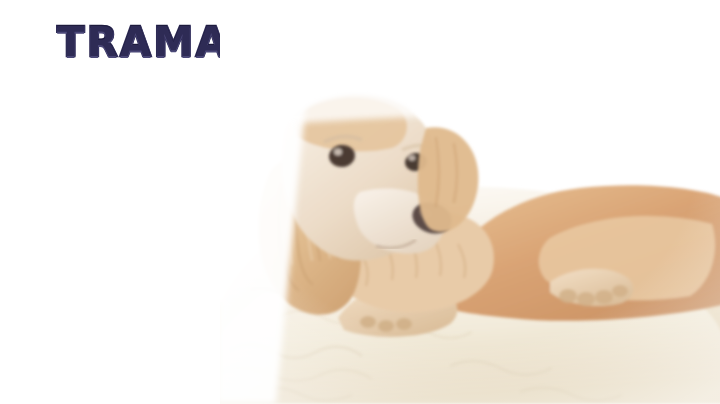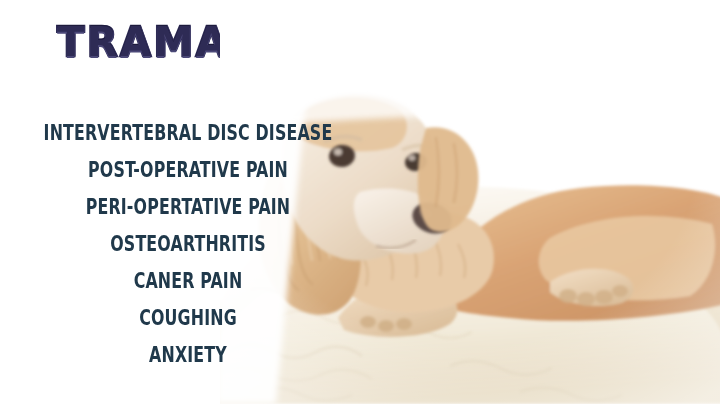--- a/index.html
+++ b/index.html
@@ -262,23 +262,14 @@
       </g>
 
       <path d="M 0 0 L 500 0 L 500 90 C 380 120 180 110 0 130 Z" fill="#ffffff" opacity="0.8" filter="url(#softer)"></path>
     </svg>
   </div>
 
   <div id="title-bar">
     <span class="title-word" id="title-tramadol">TRAMADOL</span><span class="title-word" id="title-indications">INDICATIONS</span>
   </div>
 
-  <div id="indication-list">
-    <div class="indication-item">INTERVERTEBRAL DISC DISEASE</div>
-    <div class="indication-item">POST-OPERATIVE PAIN</div>
-    <div class="indication-item">PERI-OPERTATIVE PAIN</div>
-    <div class="indication-item">OSTEOARTHRITIS</div>
-    <div class="indication-item">CANER PAIN</div>
-    <div class="indication-item">COUGHING</div>
-    <div class="indication-item">ANXIETY</div>
-  </div>
 
 </div>
 
 </body></html>

